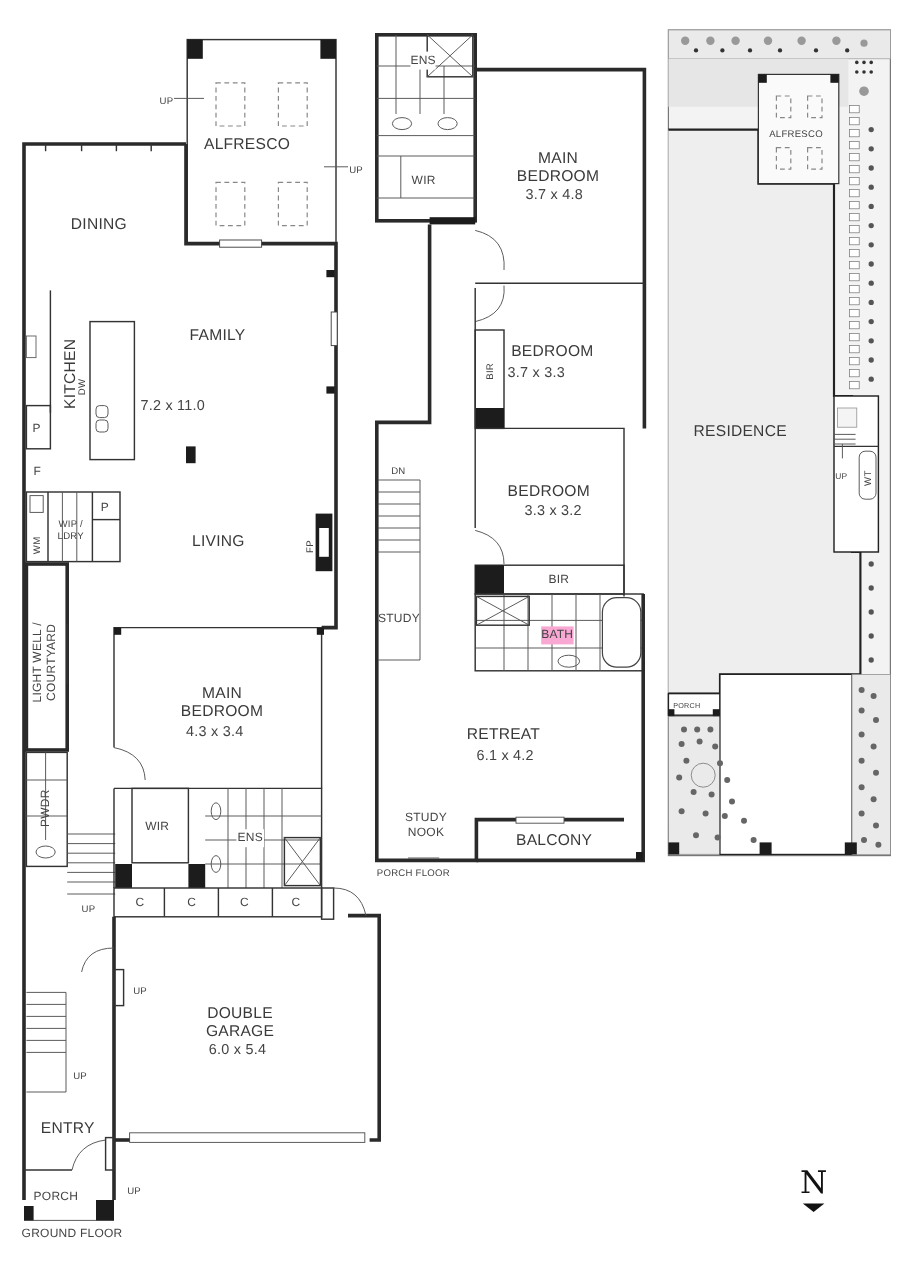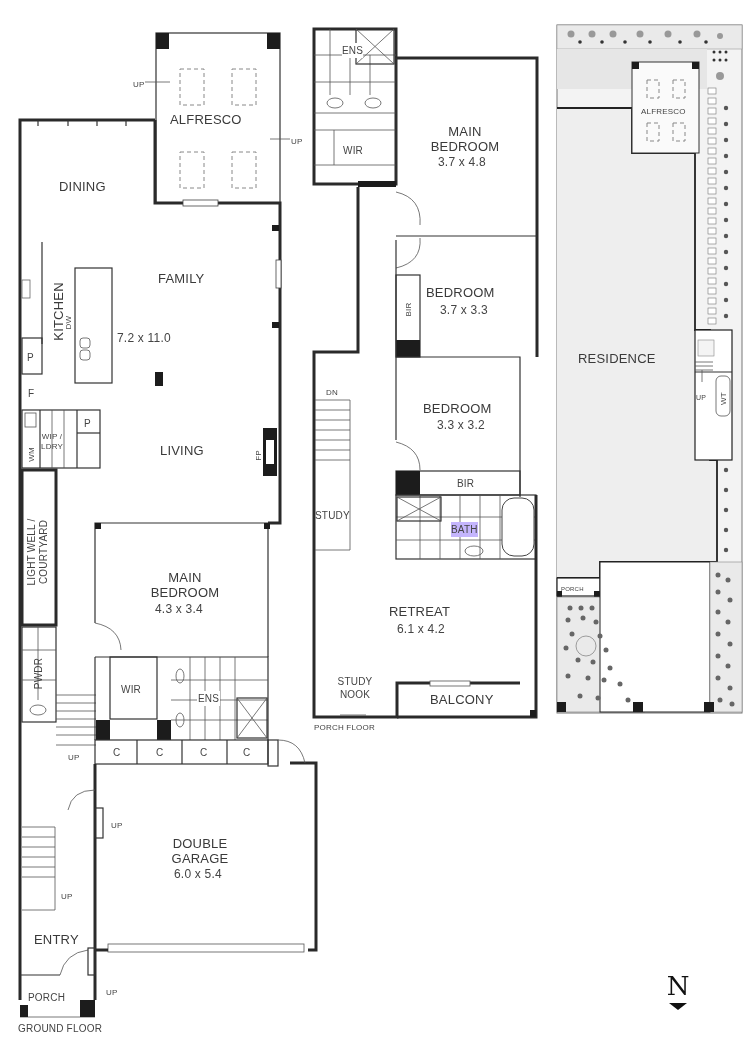--- a/index.html
+++ b/index.html
@@ -365,21 +365,21 @@
 
 <div class="lbl" style="left:170px;top:112px;">ALFRESCO</div>
 <div class="lbl" style="left:59px;top:179px;">DINING</div>
 <div class="lbl" style="left:158px;top:271px;">FAMILY</div>
 <div class="lbl dim" style="left:117px;top:331px;">7.2 x 11.0</div>
 <div class="lbl vert" style="left:28px;top:304px;width:60px;">KITCHEN</div>
 <div class="lbl tiny vert" style="left:58px;top:315px;width:20px;">DW</div>
 <div class="lbl small" style="left:27px;top:350px;">P</div>
 <div class="lbl small" style="left:28px;top:386px;">F</div>
 <div class="lbl tiny vert" style="left:20px;top:447px;width:22px;">WM</div>
-<div class="lbl tiny" style="left:40px;top:432px;width:24px;white-space:normal;line-height:10px;">WIP / LDRY</div>
+<div class="lbl tiny" style="left:40px;top:432px;width:38px;white-space:normal;line-height:10px;">WIP / LDRY</div>
 <div class="lbl small" style="left:84px;top:416px;">P</div>
 <div class="lbl" style="left:160px;top:443px;">LIVING</div>
 <div class="lbl tiny vert" style="left:250px;top:448px;width:16px;">FP</div>
 <div class="lbl small vert" style="left:-22px;top:540px;width:120px;white-space:normal;line-height:12px;">LIGHT WELL / COURTYARD</div>
 <div class="lbl" style="left:140px;top:570px;width:90px;white-space:normal;">MAIN BEDROOM</div>
 <div class="lbl dim" style="left:155px;top:602px;">4.3 x 3.4</div>
 <div class="lbl small vert" style="left:18px;top:666px;width:40px;">PWDR</div>
 <div class="lbl small" style="left:121px;top:682px;">WIR</div>
 <div class="lbl small" style="left:197px;top:691px;background:#fff;padding:0 1px;">ENS</div>
 <div class="lbl small" style="left:113px;top:745px;">C</div>
@@ -397,26 +397,26 @@
 <div class="lbl tiny" style="left:68px;top:750px;">UP</div>
 <div class="lbl tiny" style="left:111px;top:818px;">UP</div>
 <div class="lbl tiny" style="left:61px;top:889px;">UP</div>
 <div class="lbl tiny" style="left:106px;top:985px;">UP</div>
 
 <div class="lbl small" style="left:342px;top:43px;background:#fff;">ENS</div>
 <div class="lbl small" style="left:343px;top:143px;">WIR</div>
 <div class="lbl" style="left:425px;top:124px;width:80px;white-space:normal;">MAIN BEDROOM</div>
 <div class="lbl dim" style="left:438px;top:155px;">3.7 x 4.8</div>
 <div class="lbl" style="left:426px;top:285px;">BEDROOM</div>
-<div class="lbl dim" style="left:440px;top:303px;">3.7 x 3.3</div>
+<div class="lbl dim" style="left:423px;top:303px;">3.7 x 3.3</div>
 <div class="lbl tiny vert" style="left:398px;top:302px;width:20px;">BIR</div>
 <div class="lbl" style="left:423px;top:401px;">BEDROOM</div>
 <div class="lbl dim" style="left:437px;top:418px;">3.3 x 3.2</div>
 <div class="lbl small" style="left:457px;top:476px;">BIR</div>
-<div class="lbl small" style="left:451px;top:522px;background:#c4b5fd;">BATH</div>
+<div class="lbl small" style="left:451px;top:522px;background:#f9a8d4;">BATH</div>
 <div class="lbl small" style="left:315px;top:508px;">STUDY</div>
 <div class="lbl tiny" style="left:326px;top:385px;">DN</div>
 <div class="lbl" style="left:389px;top:604px;">RETREAT</div>
 <div class="lbl dim" style="left:397px;top:622px;text-align:center;">6.1 x 4.2</div>
 <div class="lbl small" style="left:322px;top:675px;width:66px;white-space:normal;line-height:13px;">STUDY NOOK</div>
 <div class="lbl" style="left:430px;top:692px;">BALCONY</div>
 <div class="lbl tiny" style="left:314px;top:720px;">PORCH FLOOR</div>
 
 <div class="lbl tiny" style="left:641px;top:104px;">ALFRESCO</div>
 <div class="lbl" style="left:578px;top:351px;">RESIDENCE</div>

